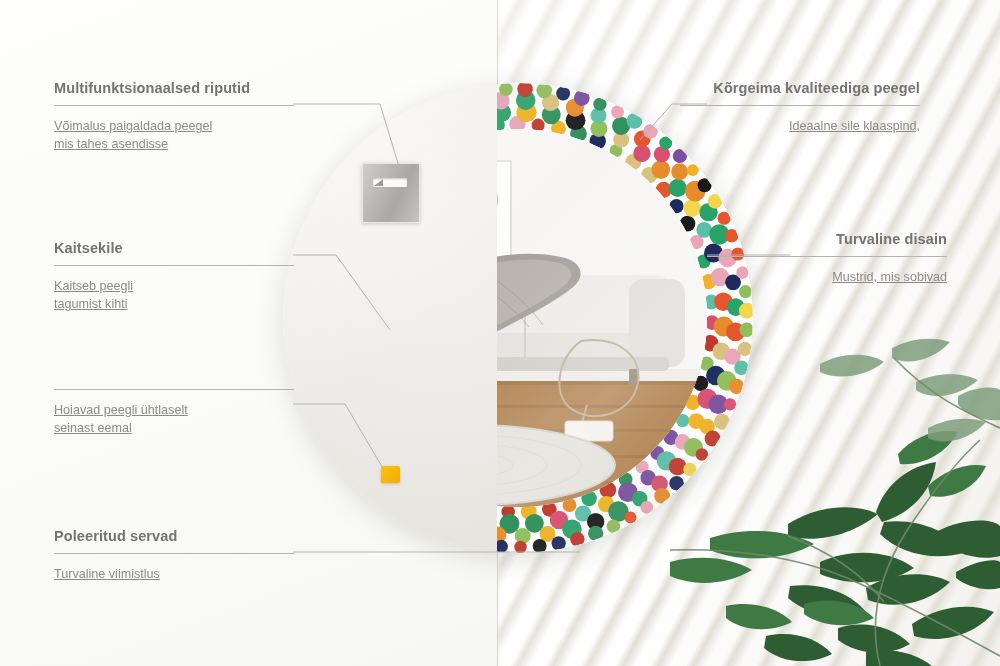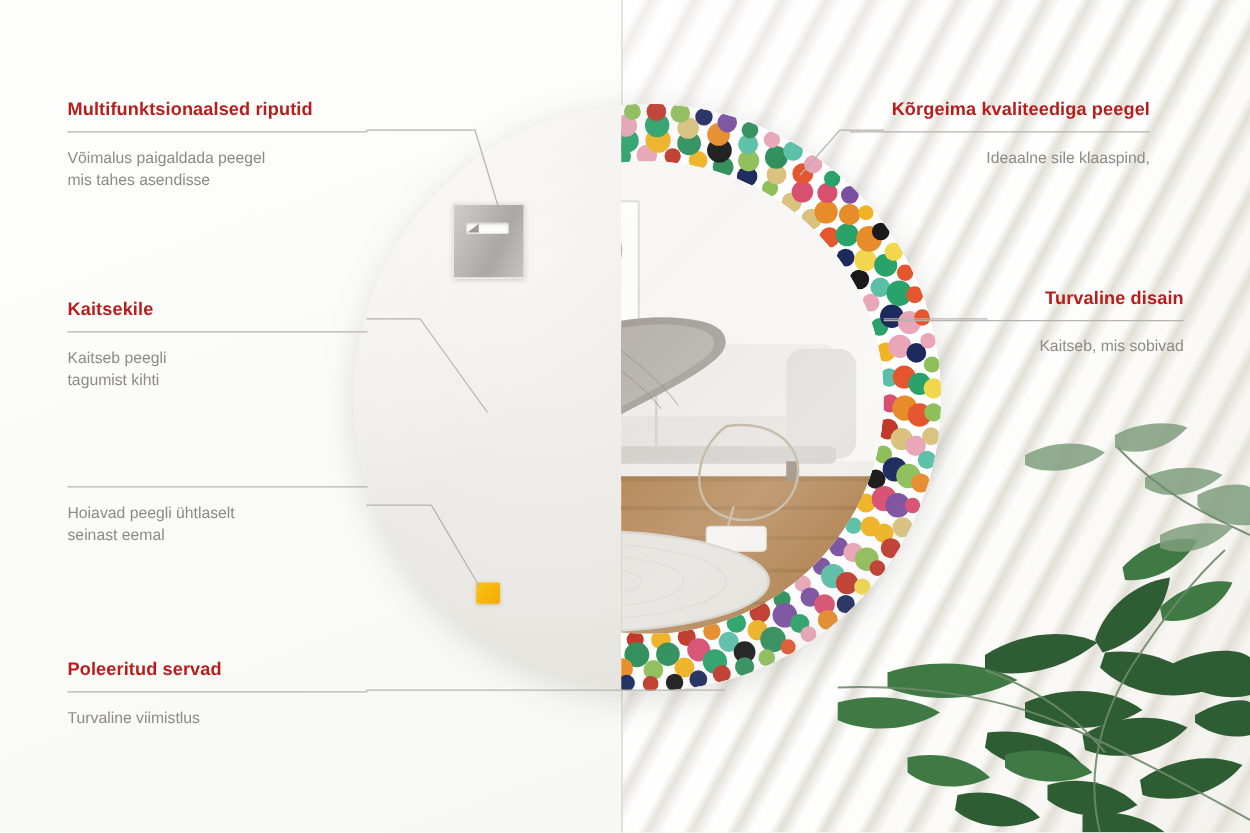--- a/index.html
+++ b/index.html
@@ -103,28 +103,28 @@
     border-radius:2px;
     box-shadow:0 1px 3px rgba(150,120,20,0.35);
   }
 
   
   .leaders { position:absolute; inset:0; pointer-events:none; }
 
   
   .callout { position:absolute; }
   .callout .c-title {
-    font-size:14.5px; font-weight:bold; color:#b91c1c;
+    font-size:14.5px; font-weight:bold; color:#737373;
     letter-spacing:0.1px; white-space:nowrap;
   }
   .callout .c-rule {
     height:1px; background:#b5b3ad; margin:9px 0 11px 0;
   }
   .callout .c-desc {
-    font-size:12.6px; color:#8d8b86; line-height:1.45; white-space:nowrap;
+    font-size:12.6px; color:#8d8b86; line-height:1.45; white-space:nowrap;text-decoration:underline;
   }
   .callout.right { text-align:right; }
 </style>
 </head>
 <body>
 
 <div id="stage">
 
   <div class="bg-left"></div>
   <div class="bg-right">
@@ -565,16 +565,16 @@
 
   <div class="callout right" style="left:680px; top:80px; width:240px;">
     <div class="c-title">Kõrgeima kvaliteediga peegel</div>
     <div class="c-rule"></div>
     <div class="c-desc">Ideaalne sile klaaspind,</div>
   </div>
 
   <div class="callout right" style="left:707px; top:231px; width:240px;">
     <div class="c-title">Turvaline disain</div>
     <div class="c-rule"></div>
-    <div class="c-desc">Kaitseb, mis sobivad</div>
+    <div class="c-desc">Mustrid, mis sobivad</div>
   </div>
 
 </div>
 
 </body></html>

